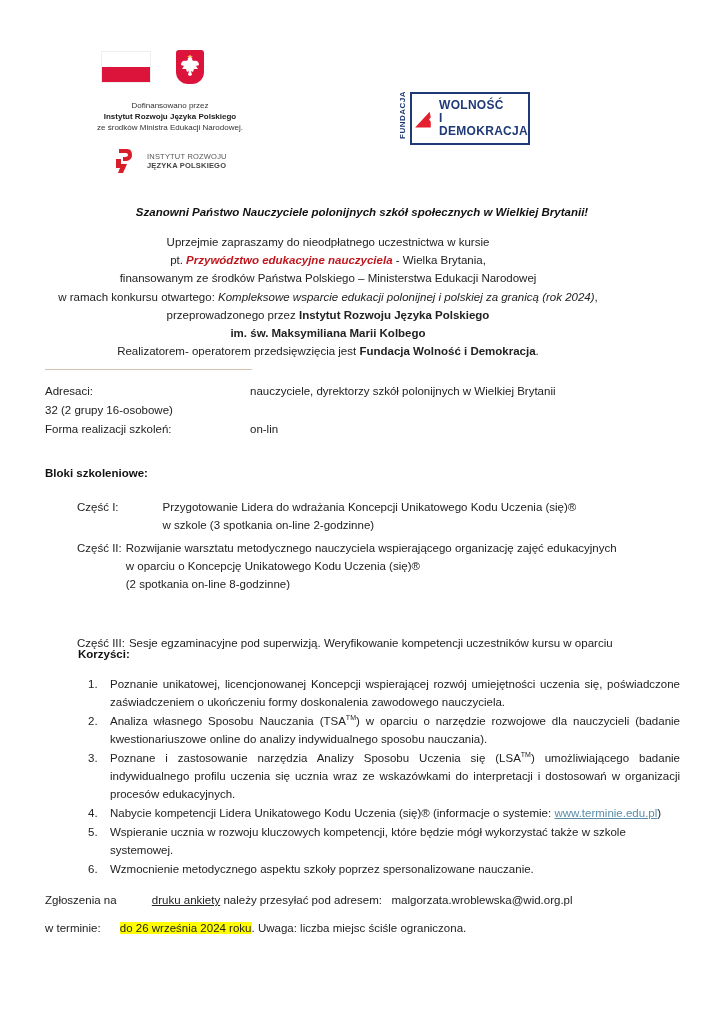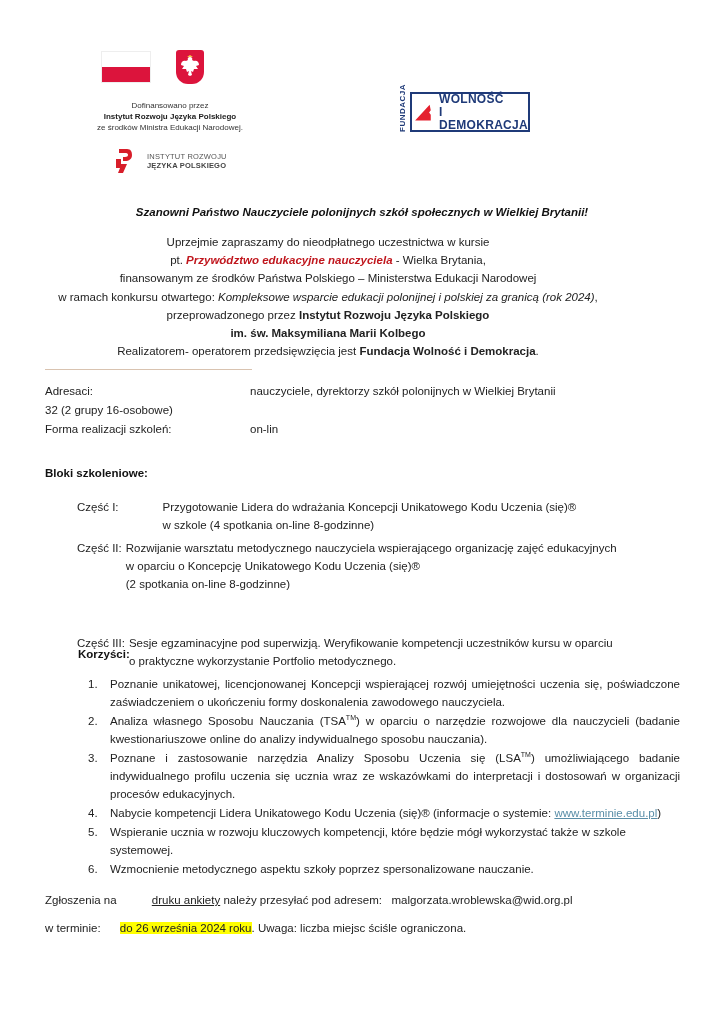--- a/index.html
+++ b/index.html
@@ -15,21 +15,21 @@
     .emblem svg { width: 22px; height: 26px; }
     .cofinance { left: 60px; top: 100px; width: 220px; text-align: center; font-size: 8px; line-height: 11px; color: #333; }
     .cofinance .b { font-weight: bold; color: #222; }
     .irjp { left: 115px; top: 148px; display: flex; align-items: center; gap: 14px; }
     .irjp-mark { width: 18px; height: 26px; }
     .irjp-text { font-size: 7.5px; line-height: 9px; color: #555; letter-spacing: 0.2px; }
     .irjp-text .b { font-weight: bold; color: #444; }
 
     .fwd { left: 398px; top: 92px; display: flex; align-items: center; }
     .fwd-vert { writing-mode: vertical-rl; transform: rotate(180deg); font-size: 8px; font-weight: bold; color: #1f3a78; letter-spacing: 0.5px; margin-right: 3px; height: 40px; text-align: center; }
-    .fwd-box { width: 120px; height: 40px; border: 2px solid #1f3a78; position: relative; display: flex; align-items: center; }
+    .fwd-box { width: 120px; height: 53px; border: 2px solid #1f3a78; position: relative; display: flex; align-items: center; }
     .fwd-tri { width: 34px; height: 34px; margin-left: 2px; }
     .fwd-text { font-size: 12px; line-height: 13px; font-weight: bold; color: #1f3a78; margin-left: 6px; letter-spacing: 0.3px; }
 
     
     .greeting { left: 0; width: 724px; top: 206px; text-align: center; font-size: 11.5px; font-weight: bold; font-style: italic; color: #111; }
     .intro { left: 0; width: 656px; top: 233px; text-align: center; font-size: 11.5px; line-height: 18.2px; color: #222; }
     .intro .red { color: #c0171e; font-weight: bold; font-style: italic; }
     .intro .it { font-style: italic; }
     .intro .bd { font-weight: bold; }
 
@@ -126,38 +126,37 @@
       <span>on-lin</span>
     </div>
 </div>
 
 <div class="abs blocks-title">Bloki szkoleniowe:</div>
 
 <div class="abs part" style="top:498px;gap:40px;">
   <span class="plbl">Część I:</span>
   <div class="ptxt">
     <div>Przygotowanie Lidera do wdrażania Koncepcji Unikatowego Kodu Uczenia (się)®</div>
-    <div>w szkole (4 spotkania on-line 8-godzinne)</div>
+    <div>w szkole (3 spotkania on-line 2-godzinne)</div>
   </div>
 </div>
 
 <div class="abs part" style="top:539px;">
   <span class="plbl">Część II:</span>
   <div class="ptxt">
     <div>Rozwijanie warsztatu metodycznego nauczyciela wspierającego organizację zajęć edukacyjnych</div>
     <div>w oparciu o Koncepcję Unikatowego Kodu Uczenia (się)®</div>
     <div>(2 spotkania on-line 8-godzinne)</div>
   </div>
 </div>
 
 <div class="abs part" style="top:634px;">
   <span class="plbl">Część III:</span>
   <div class="ptxt">
     <div>Sesje egzaminacyjne pod superwizją. Weryfikowanie kompetencji uczestników kursu w oparciu</div>
-    <div>o praktyczne wykorzystanie Portfolio metodycznego.</div>
   </div>
 </div>
 
 <div class="abs benefits-title">Korzyści:</div>
 <ol class="abs benefits">
   <li>
       <span class="num">1.</span>
       <span class="txt">Poznanie unikatowej, licencjonowanej Koncepcji wspierającej rozwój umiejętności uczenia się, poświadczone zaświadczeniem o ukończeniu formy doskonalenia zawodowego nauczyciela.</span>
     </li>
   <li>

